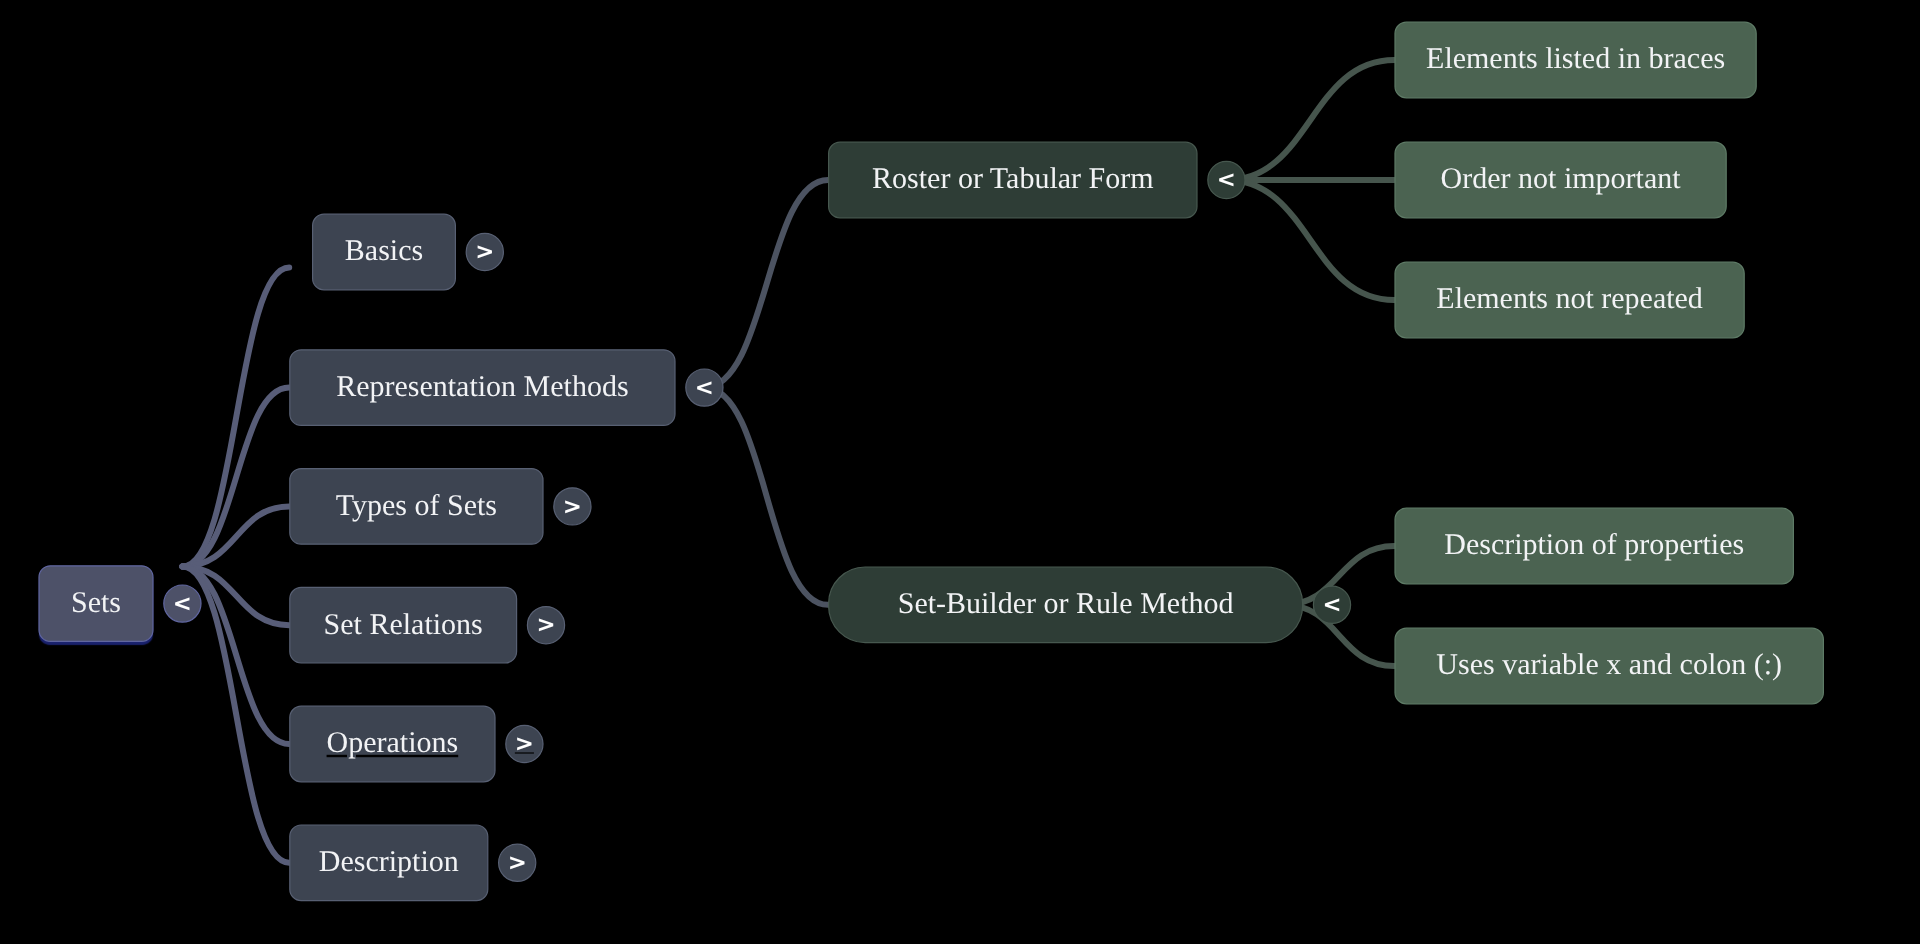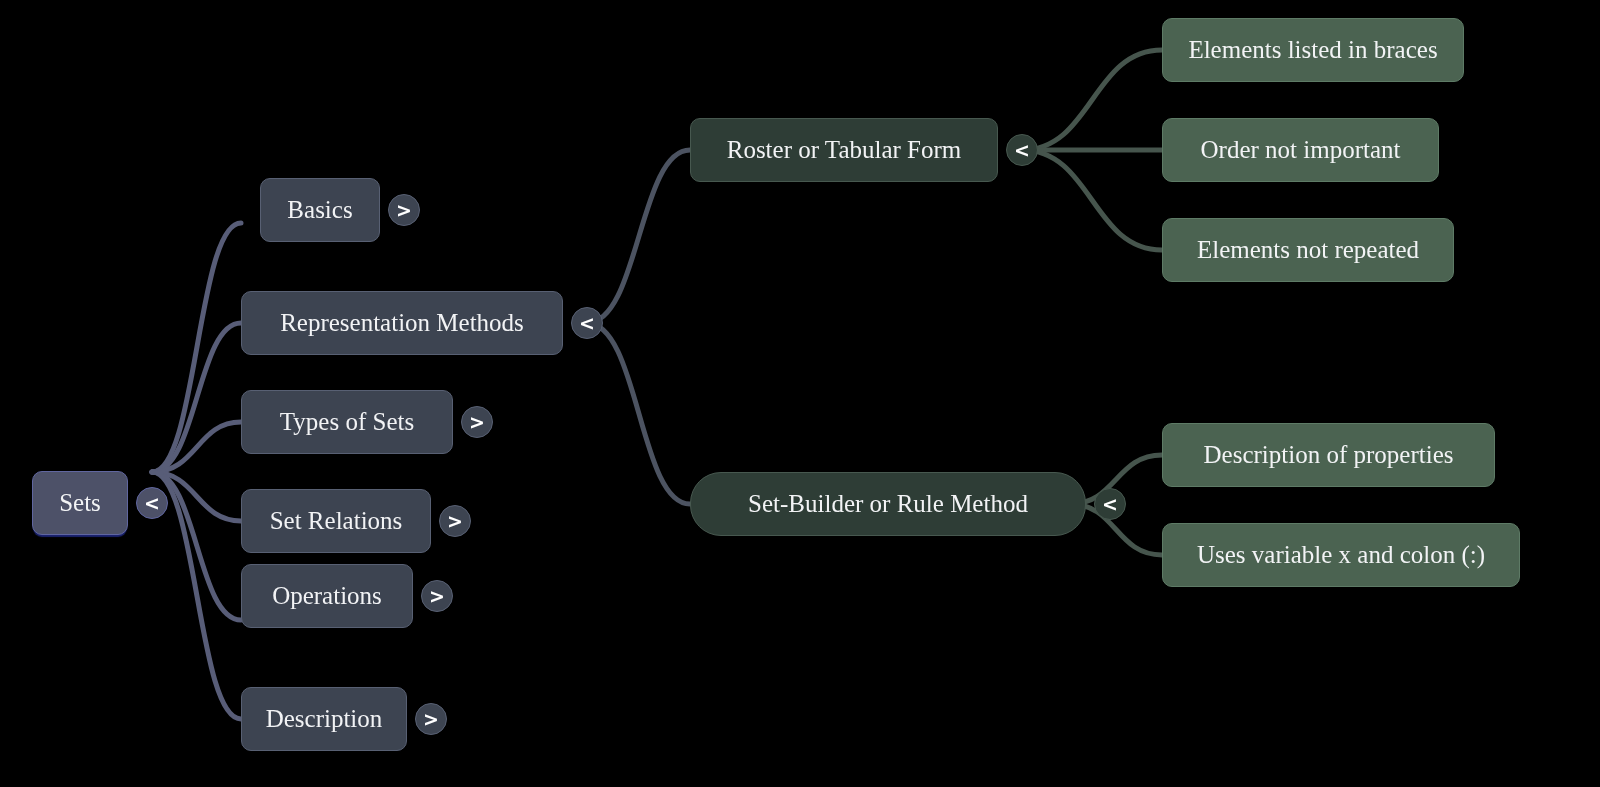--- a/index.html
+++ b/index.html
@@ -126,21 +126,21 @@
   <div class="row" style="left:241px; top:390px;">
     <div class="node l1" style="width:212px;">Types of Sets</div>
     <div class="toggle l1">&gt;</div>
   </div>
 
   <div class="row" style="left:241px; top:489px;">
     <div class="node l1" style="width:190px;">Set Relations</div>
     <div class="toggle l1">&gt;</div>
   </div>
 
-  <div class="row" style="left:241px; top:564px;">
+  <div class="row" style="left:241px; top:588px;text-decoration:underline;">
     <div class="node l1" style="width:172px;">Operations</div>
     <div class="toggle l1">&gt;</div>
   </div>
 
   <div class="row" style="left:241px; top:687px;">
     <div class="node l1" style="width:166px;">Description</div>
     <div class="toggle l1">&gt;</div>
   </div>
 
   <div class="row" style="left:690px; top:118px;">

